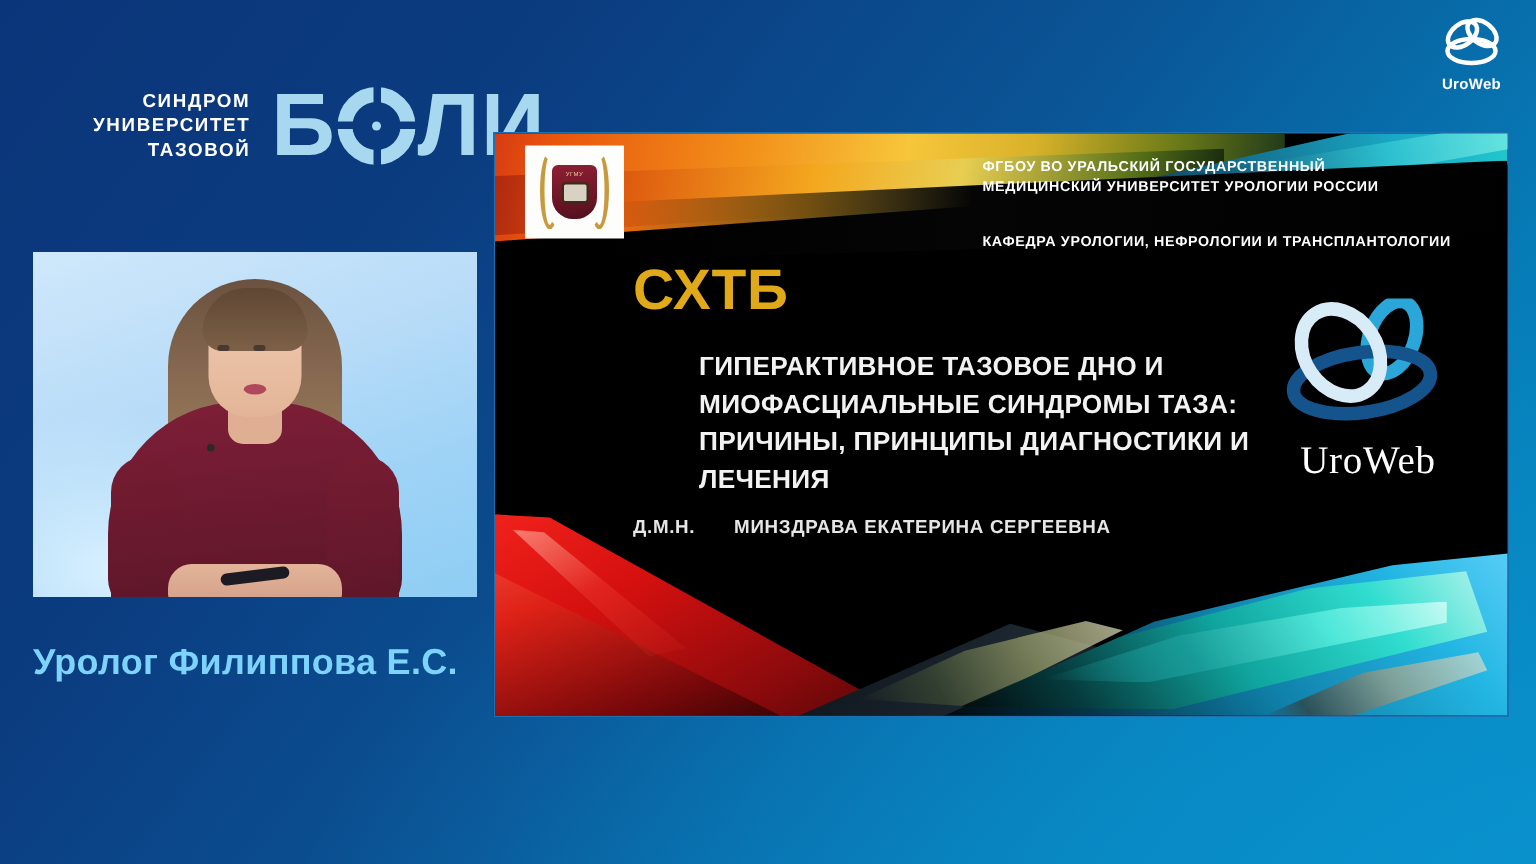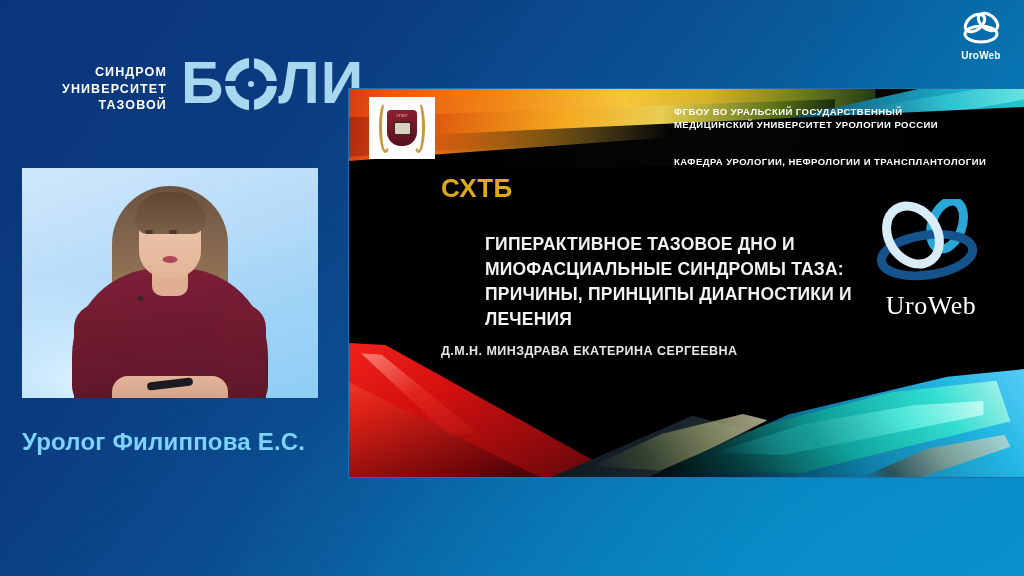--- a/index.html
+++ b/index.html
@@ -12,21 +12,21 @@
 
   
   #backdrop{
     position:absolute; inset:0;
     background:
       radial-gradient(ellipse 150% 120% at 112% 108%, #0a93cf 0%, rgba(10,147,207,0) 62%),
       linear-gradient(128deg, #0b357a 0%, #0b3c80 26%, #0a5596 52%, #067cb7 78%, #0589c2 100%);
   }
 
   
-  #brand{ position:absolute; left:62px; top:54px; display:flex; align-items:flex-end; gap:14px; }
+  #brand{ position:absolute; left:62px; top:54px; display:flex; align-items:center; gap:14px; }
   #brand-lines{ text-align:right; line-height:1.30; }
   #brand-lines div{
     color:#ffffff; font-weight:bold; font-size:12.5px;
     letter-spacing:1.1px; white-space:nowrap;
   }
   #boli-wrap{ display:flex; align-items:center; }
   .boli-txt{
     color:#a8d8f0; font-weight:bold; font-size:59px;
     letter-spacing:1px; line-height:1;
   }
@@ -121,21 +121,21 @@
     background:#2a2a2a; border-radius:50%;
   }
   
   #video-caption{
     position:absolute; left:22px; top:428px; width:300px;
     color:#7dd3fc; font-size:24px; font-weight:bold; letter-spacing:.2px;
   }
 
   
   #slide{
-    position:absolute; left:348px; top:88px; width:677px; height:390px;
+    position:absolute; left:329px; top:88px; width:677px; height:390px;
     background:#000; overflow:hidden; border:1px solid #1d6fae;
   }
   #slide-art{ position:absolute; inset:0; overflow:hidden; }
 
   
   .sw-top-warm{
     position:absolute; left:-8%; top:-22px; width:86%; height:98px;
     background:linear-gradient(100deg,#c0161a 0%,#e8540d 16%,#f2901a 38%,#f7c63a 56%,#d8b22a 70%,#6a7a18 86%,#16301a 100%);
     clip-path:polygon(0% 20%, 100% 0%, 100% 56%, 0% 100%);
     filter:blur(0.4px);
@@ -247,32 +247,32 @@
     letter-spacing:.45px; line-height:1.42; white-space:nowrap;
   }
   #slide-header .hdr-dept{
     color:#ffffff; font-size:9.5px; font-weight:bold;
     letter-spacing:.45px; margin-top:24px; white-space:nowrap;
   }
 
   
   #slide-abbr{
     position:absolute; left:92px; top:84px;
-    color:#e0a91a; font-size:26px; font-weight:bold; letter-spacing:.5px;
+    color:#e0a91a; font-size:38px; font-weight:bold; letter-spacing:.5px;
   }
   #slide-title{
     position:absolute; left:92px; top:143px; width:430px;
     color:#f2f2f2; font-size:17.5px; font-weight:bold;
     line-height:1.42; letter-spacing:.2px;margin-left:44px;
   }
   #slide-author{
     position:absolute; left:92px; top:255px;
     color:#e6e6e6; font-size:12.5px; font-weight:bold; letter-spacing:.45px;
   }
-  #slide-degree{ }
+  #slide-degree{ margin-right:22px; }
 
   
   #slide-uroweb{ position:absolute; right:20px; top:110px; width:146px; text-align:center; }
   #slide-uroweb .uw-label{
     font-family:"Liberation Serif", serif;
     color:#ffffff; font-size:26px; margin-top:-4px; letter-spacing:.5px;
   }
 </style>
 </head>
 <body>

